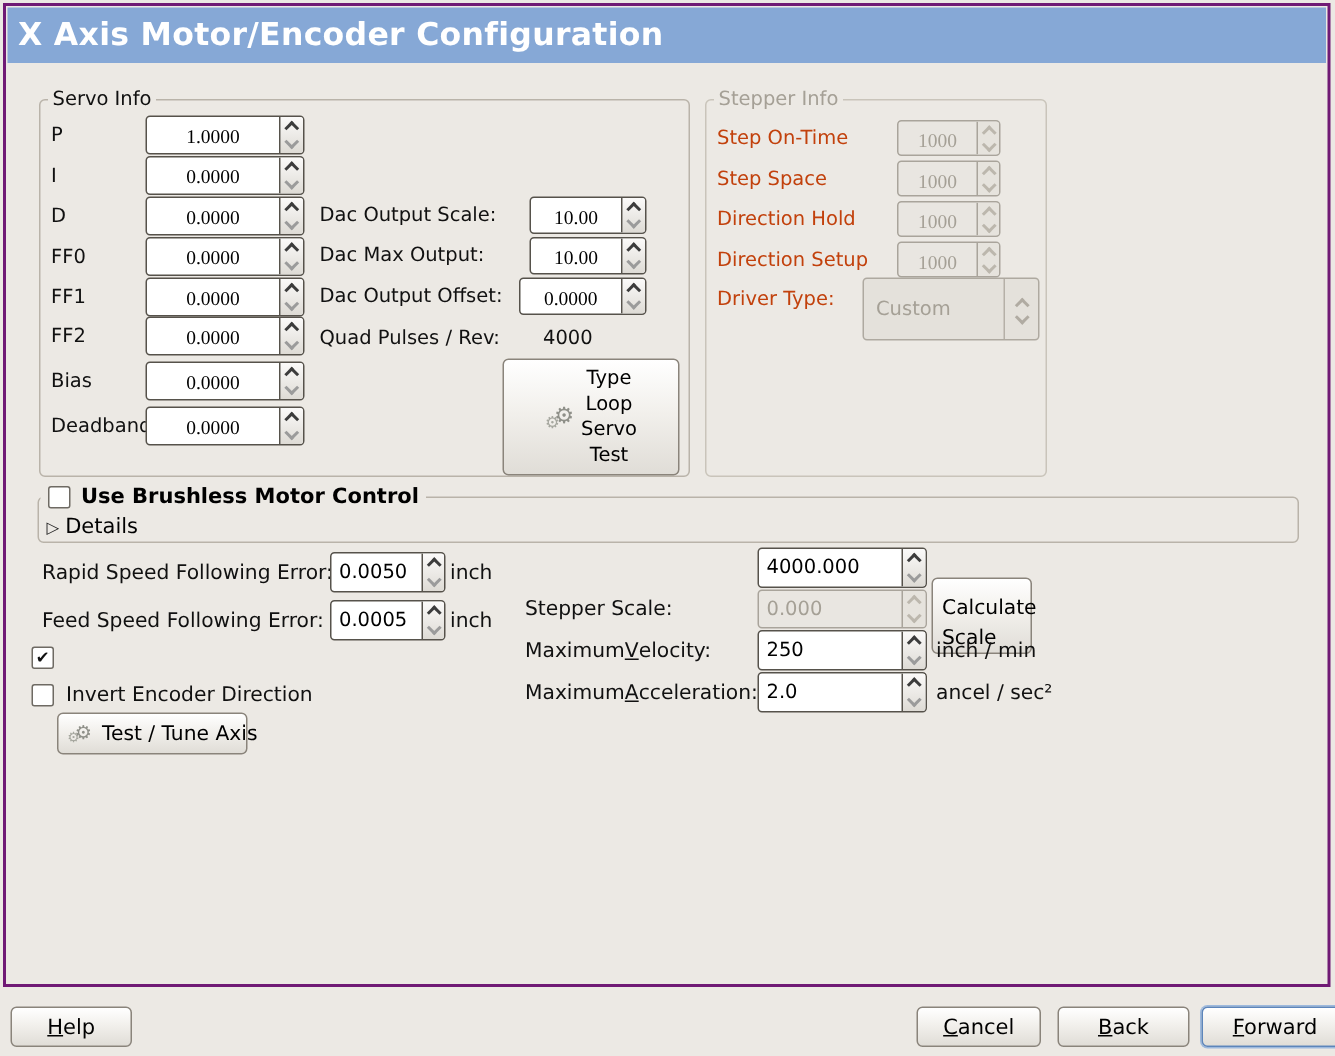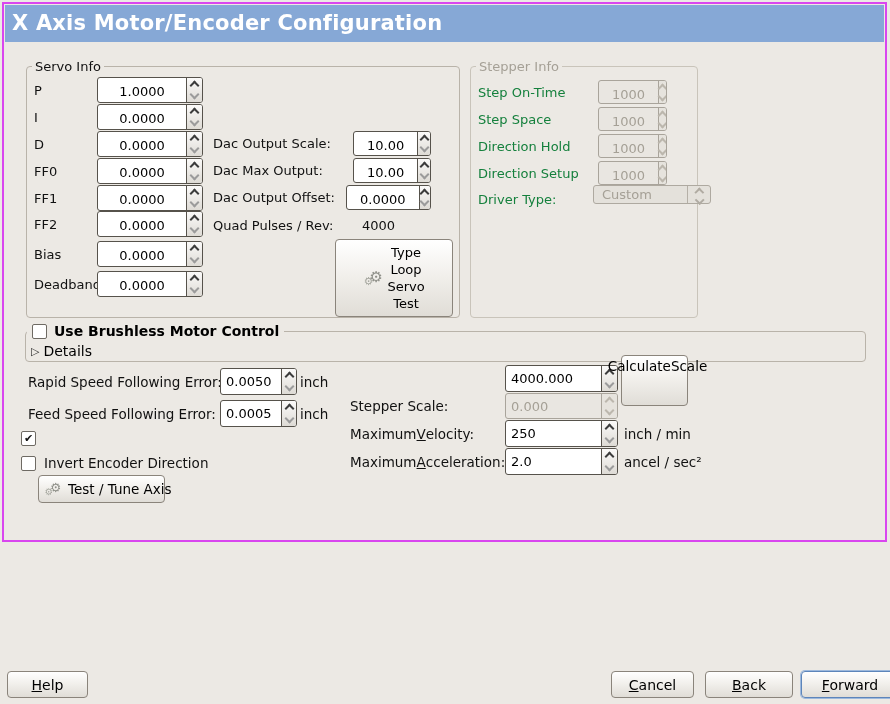--- a/index.html
+++ b/index.html
@@ -1,38 +1,38 @@
 <!DOCTYPE html>
 <html><head>
 <meta charset="utf-8">
 <style>
   html,body{margin:0;padding:0;}
   body{background:#d8d4cd;font-family:"DejaVu Sans","Liberation Sans",sans-serif;}
   #window{position:relative;width:890px;height:704px;background:#ECE9E4;overflow:hidden;
           outline:1px solid #f4f1ec;}
   
-  .pageframe{position:absolute;left:2px;top:2px;width:885px;height:540px;
-             border:2px solid #d946ef;box-sizing:border-box;background:#ECE9E4;}
+  .pageframe{position:absolute;left:2px;top:2px;width:885px;height:656px;
+             border:2px solid #701a75;box-sizing:border-box;background:#ECE9E4;}
   .titlebar{position:absolute;left:1px;top:1px;right:1px;height:37px;background:#86A8D6;}
   .titlebar .t{color:#ffffff;font-size:21px;font-weight:bold;line-height:37px;padding-left:7px;
                letter-spacing:0.2px;}
   
   .lbl{position:absolute;font-size:13px;color:#111;display:flex;align-items:center;white-space:nowrap;}
-  .lbl.dis{color:#15803d;}
+  .lbl.dis{color:#c2410c;}
   .u{text-decoration:underline;}
   
   .frame{position:absolute;border:1px solid #b9b3a9;border-radius:4px;box-sizing:border-box;}
   .frame.dis{border-color:#c9c4ba;}
   .flabel{position:absolute;background:#ECE9E4;padding:0 3px;font-size:13px;color:#111;white-space:nowrap;text-align:right;}
   .flabel.dis{color:#A5A096;}
   
   .entry{position:absolute;background:#fff;border:1px solid #56524b;border-radius:3px;
          display:flex;box-sizing:border-box;font-size:13px;overflow:hidden;}
   .entry .val{flex:1;display:flex;align-items:center;padding:0 5px;color:#000;white-space:nowrap;}
-  .entry .val.center{justify-content:center;padding:13px;}
+  .entry .val.center{justify-content:center;padding:13px;font-family:Liberation Serif, serif;}
   .spincol{width:15px;border-left:1px solid #56524b;background:linear-gradient(#fbfaf9,#dedbd5);
            display:flex;flex-direction:column;}
   .sb{flex:1;display:flex;align-items:center;justify-content:center;}
   .chev{width:5px;height:5px;border-left:2px solid #3c3c3c;border-top:2px solid #3c3c3c;
         transform:rotate(45deg);margin-top:3px;}
   .chev.down{transform:rotate(225deg);border-color:#9b9b9b;margin-top:-3px;}
   .entry.dis{background:#e9e6e1;border-color:#a9a49b;}
   .entry.dis .val{color:#A5A096;}
   .entry.dis .spincol{border-color:#a9a49b;background:#e6e3dd;}
   .entry.dis .chev{border-color:#bcb7ad;}
@@ -282,21 +282,21 @@
         <span class="sb">
           <i class="chev"></i>
         </span>
         <span class="sb">
           <i class="chev down"></i>
         </span>
       </span>
   </div>
 
   <div class="lbl dis" style="left:478px;top:187px;height:24px">Driver Type:</div>
-  <div class="combo" style="left:593px;top:185px;width:118px;height:19px">
+  <div class="combo" style="left:575px;top:185px;width:118px;height:42px">
     <span class="cval">Custom</span>
     <span class="cbtn">
         <i class="chev" style="border-color:#b0aba2"></i>
         <i class="chev down" style="border-color:#b0aba2;margin-top:1px"></i>
       </span>
   </div>
 
   <div class="frame" style="left:25px;top:331px;width:841px;height:31px"></div>
   <div style="position:absolute;left:27px;top:322px;height:18px;background:#ECE9E4;display:flex;align-items:center;padding:0 5px;">
     <span class="cb" style="position:static"></span>
@@ -339,21 +339,21 @@
     <span class="val">4000.000</span>
     <span class="spincol">
         <span class="sb">
           <i class="chev"></i>
         </span>
         <span class="sb">
           <i class="chev down"></i>
         </span>
       </span>
   </div>
-  <div class="gbtn" style="left:621px;top:355px;width:67px;height:51px;align-items:flex-start;padding-left:6px;font-size:13.5px;line-height:20px;">
+  <div class="gbtn" style="left:621px;top:385px;width:67px;height:51px;flex-direction:column;align-items:flex-start;padding-left:6px;font-size:13.5px;line-height:20px;justify-content:flex-end;">
     <span>Calculate</span>
     <span>Scale</span>
   </div>
 
   <div class="lbl dis" style="left:350px;top:393px;height:26px;font-size:13.5px;color:#111">Stepper Scale:</div>
   <div class="entry dis" style="left:505px;top:393px;width:113px;height:26px">
     <span class="val">0.000</span>
     <span class="spincol">
         <span class="sb">
           <i class="chev"></i>

